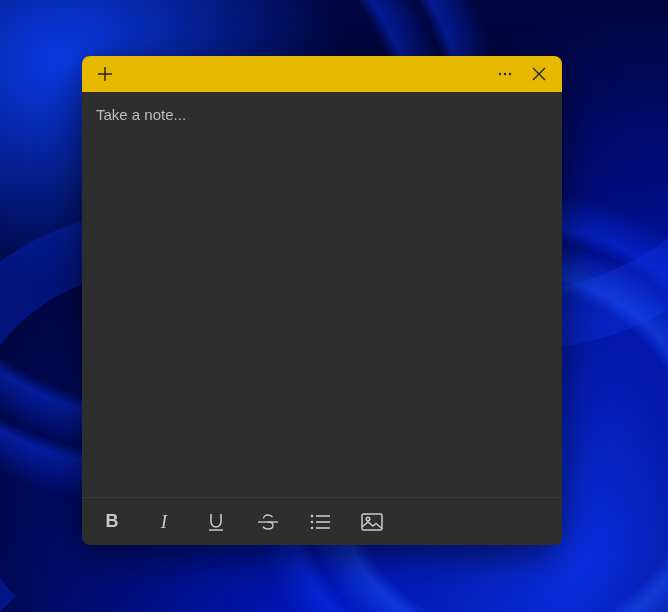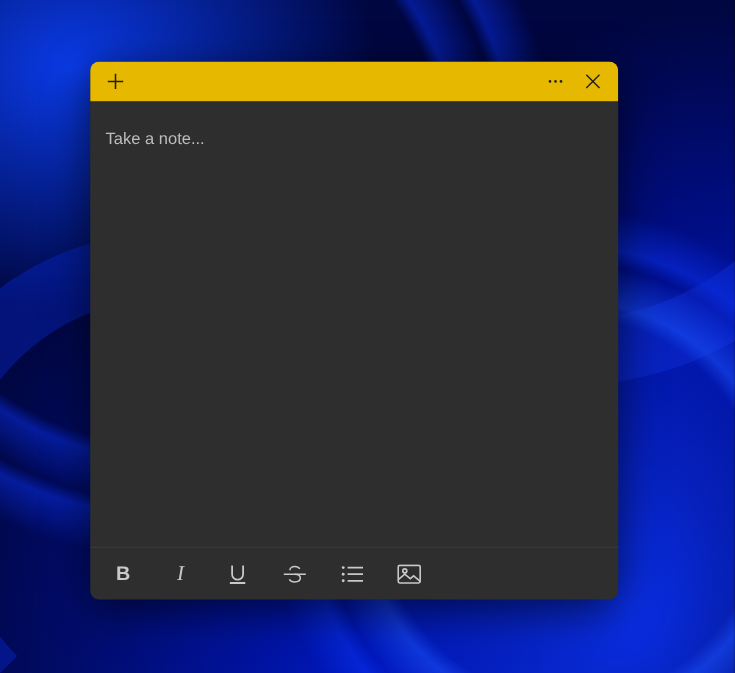--- a/index.html
+++ b/index.html
@@ -66,21 +66,21 @@
     .tb-left, .tb-right { display: flex; align-items: center; }
     .tb-btn {
       width: 34px; height: 34px;
       display: flex; align-items: center; justify-content: center;
       cursor: pointer;
       color: #202020;
     }
     .tb-btn svg { display: block; }
     .note-body {
       flex: 1;
-      padding: 26px 14px;
+      padding: 14px 14px;
       color: #bdbdbd;
       font-size: 15px;
       cursor: text;
     }
     .format-bar {
       height: 48px;
       border-top: 1px solid #3b3b3b;
       display: flex;
       align-items: center;
       gap: 28px;

